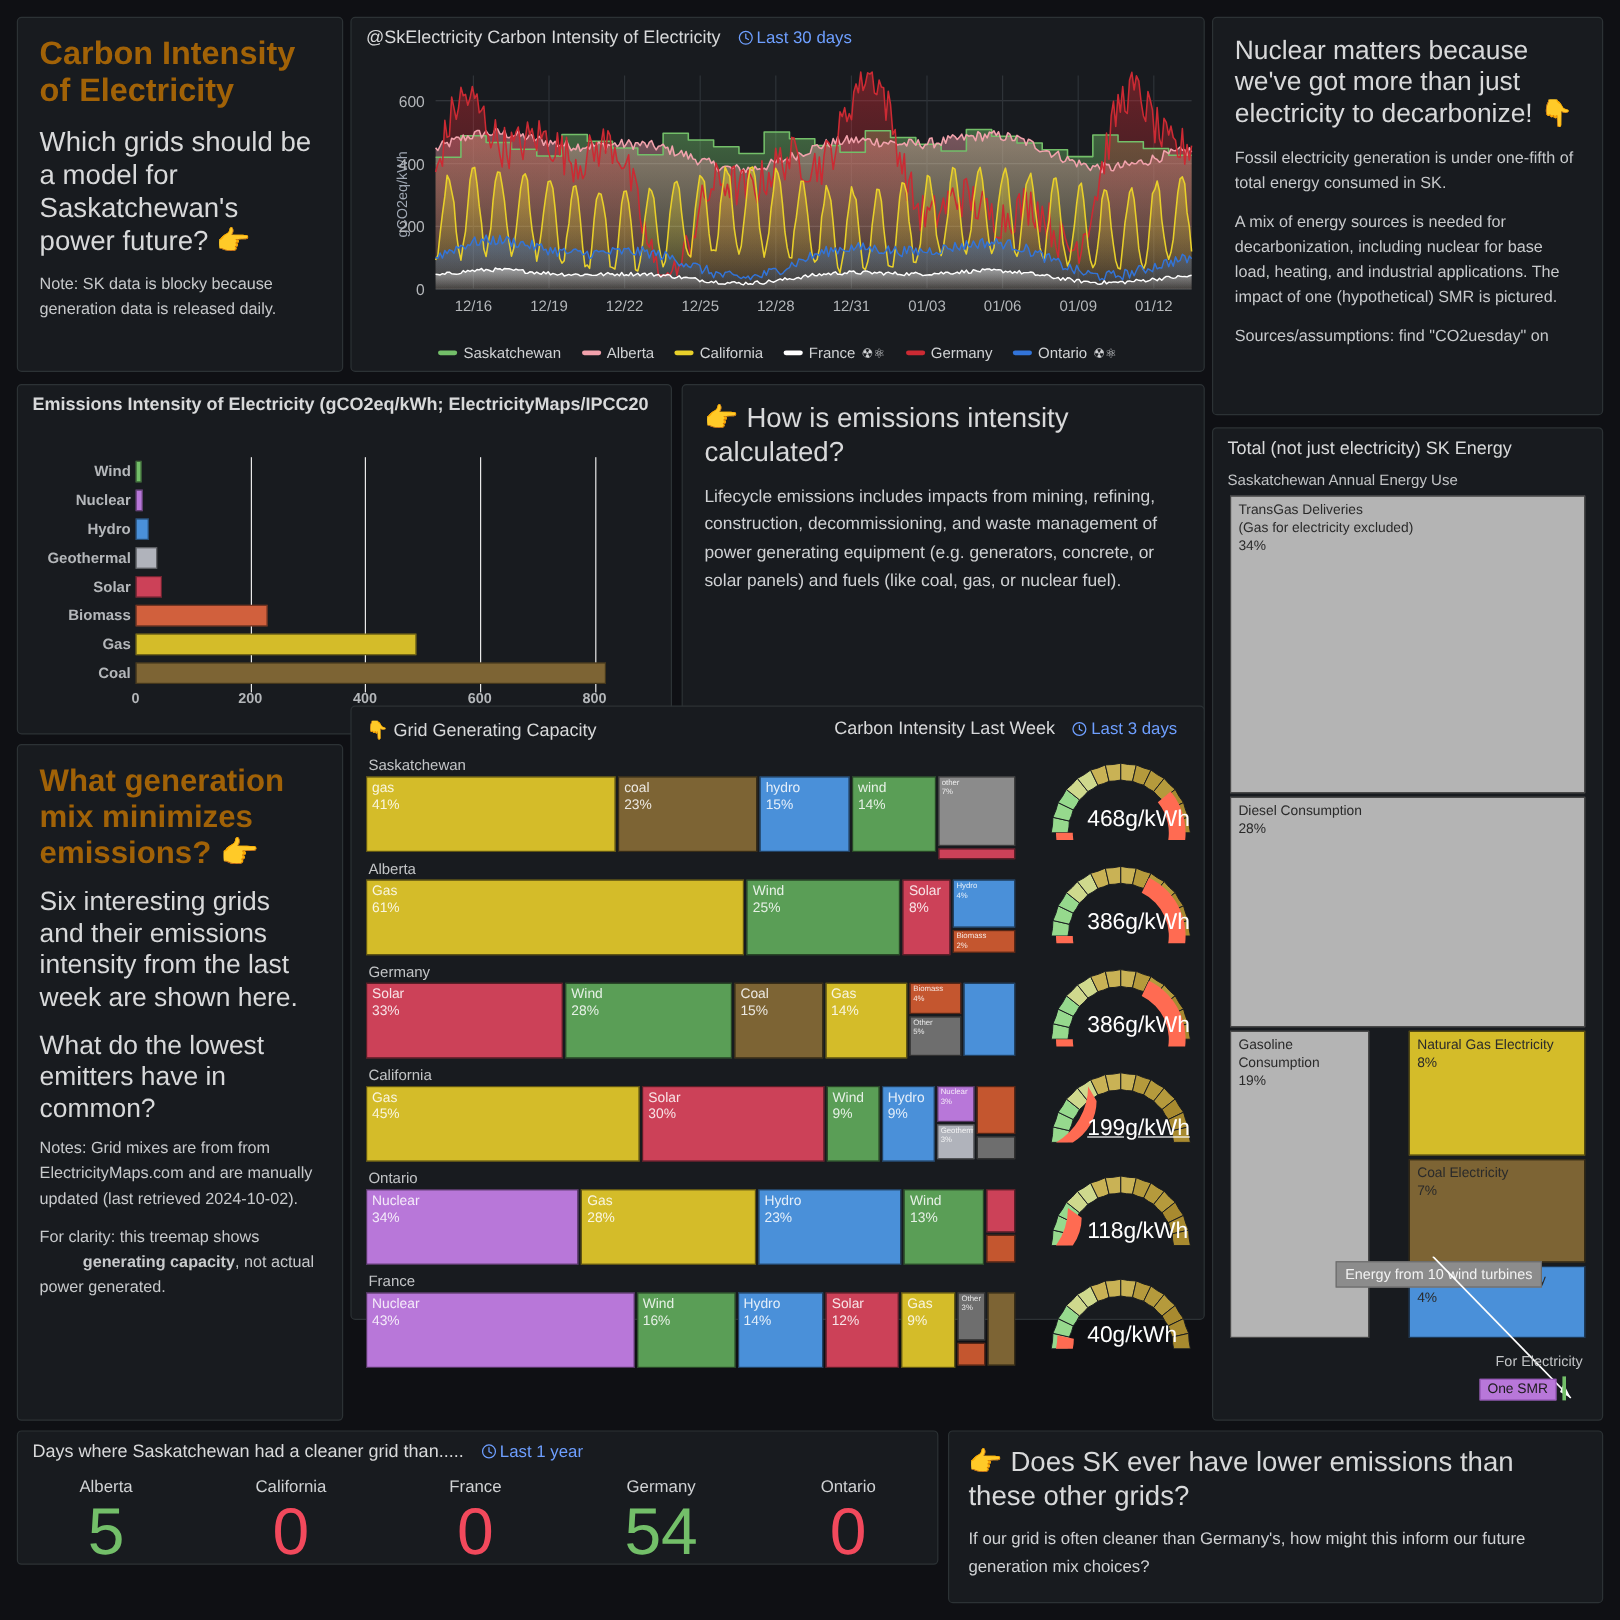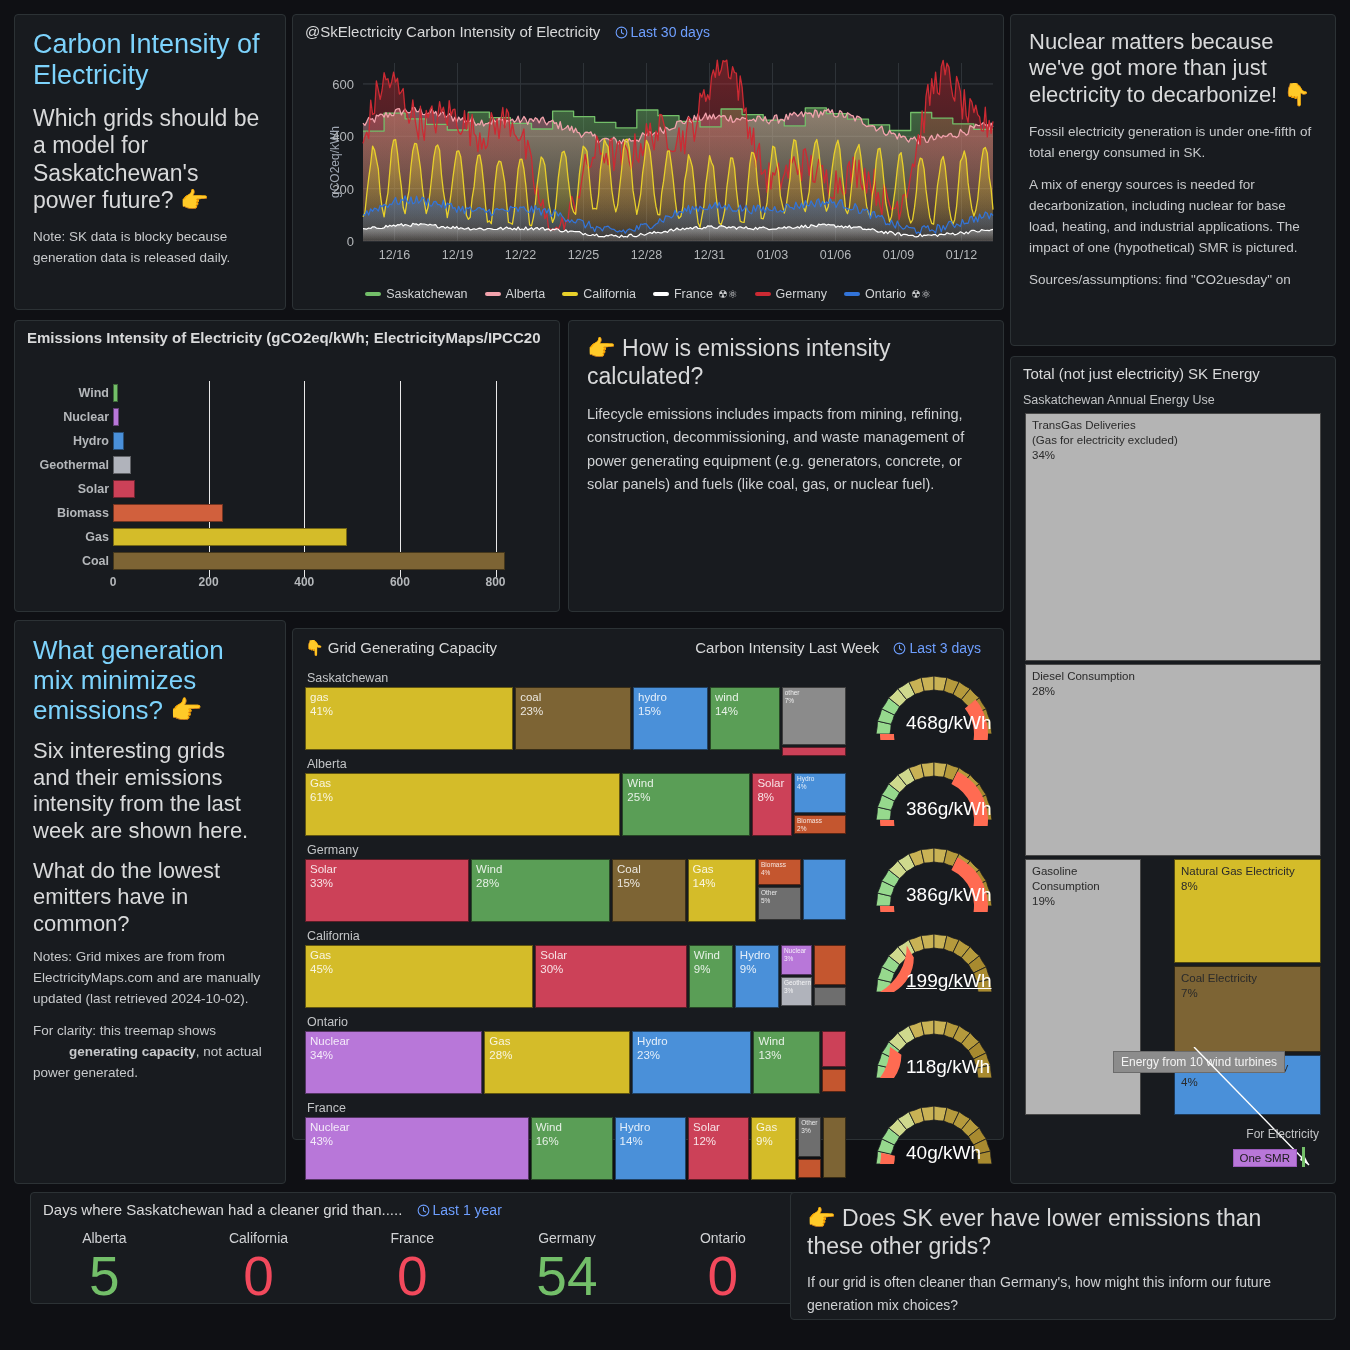--- a/index.html
+++ b/index.html
@@ -22,21 +22,21 @@
     color:#d8d9da;
     padding:8px 12px 0 12px;
     white-space:nowrap;
     overflow:hidden;
   }
   .tr-range { color:#6e9fff; font-size:14px; font-weight:400; margin-left:10px; }
   .clock { display:inline-block; vertical-align:-2px; margin-right:3px;}
 
   
   .txt-pad { padding:14px 18px; }
-  h1.big { font-size:27px; font-weight:400; line-height:1.16; color:#7dd3fc; margin-bottom:13px;}
+  h1.big { font-size:27px; font-weight:700; line-height:1.16; color:#a16207; margin-bottom:13px;}
   h2.mid { font-size:23px; font-weight:400; line-height:1.2; color:#d8d9da; margin-bottom:12px;}
   h3.sub { font-size:22px; font-weight:400; line-height:1.2; color:#d8d9da; margin:14px 0 10px 0;}
   p.body { font-size:13.5px; line-height:1.55; color:#c7c9cb; margin-bottom:11px;}
   p.body2 { font-size:14.5px; line-height:1.6; color:#cfd1d3; margin-bottom:13px;}
   .bold { font-weight:bold;margin-left:36px; }
   .ts-ylabel {
     position:absolute; left:6px; top:50%;
     transform:translateY(-50%) rotate(-90deg);
     transform-origin:center;
     font-size:12px; color:#9fa7b3; white-space:nowrap;
@@ -346,21 +346,21 @@
 <div class="panel" id="genmix-panel" style="left:14px;top:620px;width:272px;height:564px;">
   <div class="txt-pad">
     <h1 class="big" style="font-size:26px;">What generation mix minimizes emissions? 👉</h1>
     <h3 class="sub" style="margin-top:2px;">Six interesting grids and their emissions intensity from the last week are shown here.</h3>
     <h3 class="sub">What do the lowest emitters have in common?</h3>
     <p class="body">Notes: Grid mixes are from from ElectricityMaps.com and are manually updated (last retrieved 2024-10-02).</p>
     <p class="body"><span>For clarity: this treemap shows </span><span class="bold">generating capacity</span><span>, not actual power generated.</span></p>
   </div>
 </div>
 
-<div class="panel" id="treemap-panel" style="left:292px;top:628px;width:712px;height:512px;">
+<div class="panel" id="treemap-panel" style="left:292px;top:588px;width:712px;height:512px;">
   <div class="panel-title" style="padding-top:10px;">
     <span>👇 Grid Generating Capacity</span>
     <span style="float:right;margin-right:10px;">
       <span style="font-size:15px;">Carbon Intensity Last Week</span>
       <span class="tr-range">
         <svg class="clock" width="13" height="13" viewBox="0 0 16 16">
           <circle cx="8" cy="8" r="6.6" fill="none" stroke="#6e9fff" stroke-width="1.3"></circle>
           <path d="M8 4.2V8.3L10.7 9.8" fill="none" stroke="#6e9fff" stroke-width="1.3" stroke-linecap="round"></path>
         </svg><span>Last 3 days</span>
       </span>
@@ -599,21 +599,21 @@
             <path d="M102.16240850780655,23.65377401685427 A58,58 0 0 0 111.34622598314573,32.83759149219346 L100.40058522859331,41.566448718215725 A44,44 0 0 1 93.43355128178428,34.599414771406686 Z" fill="#b59a3c" stroke="#181b1f" stroke-width="0.8"></path>
             <path d="M111.34622598314573,32.83759149219346 A58,58 0 0 0 118.25619433834031,43.834743131181625 L105.64263018770644,49.909115478827445 A44,44 0 0 1 100.40058522859331,41.566448718215725 Z" fill="#a88a2f" stroke="#181b1f" stroke-width="0.8"></path>
             <path d="M118.25619433834031,43.834743131181625 A58,58 0 0 0 122.54581890654578,56.09378583053376 L108.89682813600024,59.20907890592217 A44,44 0 0 1 105.64263018770644,49.909115478827445 Z" fill="#a88a2f" stroke="#181b1f" stroke-width="0.8"></path>
             <path d="M122.54581890654578,56.09378583053376 A58,58 0 0 0 124,69 L110,69 A44,44 0 0 1 108.89682813600024,59.20907890592217 Z" fill="#a88a2f" stroke="#181b1f" stroke-width="0.8"></path>
             <path d="M12,69 A54,54 0 0 0 13.180029560374493,57.772768695840995 L26.874095970647772,60.68353236728963 A40,40 0 0 1 26,69 Z" fill="#ff6b52"></path>
           </svg><div class="gauge-val" style="left: 38px; top: 47px;">40g/kWh</div></div>
       </div>
     </div>
 </div>
 
-<div class="panel" id="days-panel" style="left:14px;top:1192px;width:768px;height:112px;margin-left:16px;">
+<div class="panel" id="days-panel" style="left:14px;top:1192px;width:768px;height:112px;">
   <div class="panel-title">
     <span>Days where Saskatchewan had a cleaner grid than.....</span>
     <span class="tr-range">
       <svg class="clock" width="13" height="13" viewBox="0 0 16 16">
         <circle cx="8" cy="8" r="6.6" fill="none" stroke="#6e9fff" stroke-width="1.3"></circle>
         <path d="M8 4.2V8.3L10.7 9.8" fill="none" stroke="#6e9fff" stroke-width="1.3" stroke-linecap="round"></path>
       </svg><span>Last 1 year</span>
     </span>
   </div>
   <div class="stat-grid" id="stat-grid">
@@ -633,18 +633,18 @@
         <div class="stat-name">Germany</div>
         <div class="stat-value" style="color: rgb(115, 191, 105);">54</div>
       </div>
       <div class="stat-cell">
         <div class="stat-name">Ontario</div>
         <div class="stat-value" style="color: rgb(242, 73, 92);">0</div>
       </div>
     </div>
 </div>
 
-<div class="panel" id="lower-panel" style="left:790px;top:1192px;width:546px;height:128px;">
+<div class="panel" id="lower-panel" style="left:790px;top:1192px;width:546px;height:144px;">
   <div class="txt-pad" style="padding:12px 16px;">
     <h2 class="mid" style="font-size:23px;margin-bottom:11px;">👉 Does SK ever have lower emissions than these other grids?</h2>
     <p class="body2" style="font-size:14px;">If our grid is often cleaner than Germany's, how might this inform our future generation mix choices?</p>
   </div>
 </div>
 
 </body></html>

